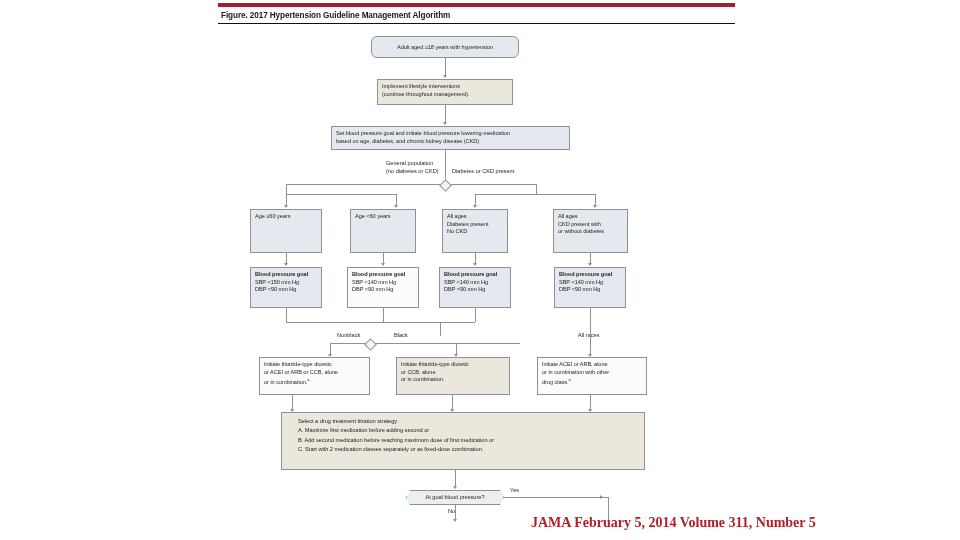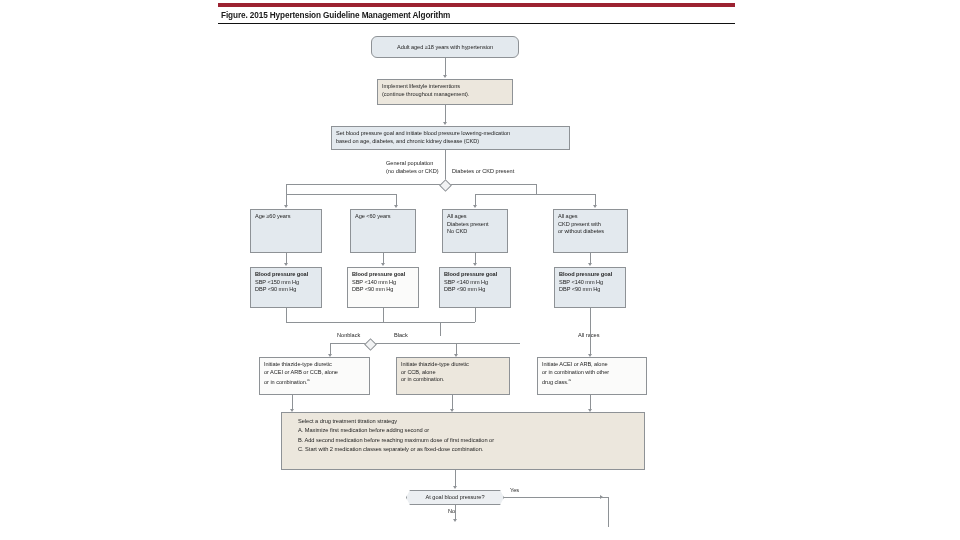--- a/index.html
+++ b/index.html
@@ -86,21 +86,21 @@
     font-size:14px;color:#b01f28;white-space:nowrap;
   }
 </style>
 </head>
 <body>
 
 <div id="stage">
 
   <div class="fig-panel">
     <div class="fig-redbar"></div>
-    <div class="fig-title">Figure. 2015 Hypertension Guideline Management Algorithm</div>
+    <div class="fig-title">Figure. 2017 Hypertension Guideline Management Algorithm</div>
     <div class="fig-rule"></div>
   </div>
 
   <div class="canvas">
 
     <div class="node n-blue rounded n-center" style="left:371px;top:36px;width:148px;height:22px;line-height:15px;">
       <span class="ln">Adult aged ≥18 years with hypertension</span>
     </div>
     <div class="ln-v" style="left:445px;top:58px;height:17px;"></div>
     <div class="arrow-d" style="left:442.5px;top:75px;"></div>
@@ -247,14 +247,15 @@
     <div class="arrow-r" style="left:600px;top:494.5px;"></div>
     <div class="ln-v" style="left:608px;top:497px;height:30px;"></div>
     <div class="blabel" style="left:510px;top:487px;">Yes</div>
 
     <div class="ln-v" style="left:455px;top:505px;height:14px;"></div>
     <div class="arrow-d" style="left:452.5px;top:519px;"></div>
     <div class="blabel" style="left:448px;top:508px;">No</div>
 
   </div>
 
+  <div class="credit">JAMA February 5, 2014 Volume 311, Number 5</div>
 
 </div>
 
 </body></html>

